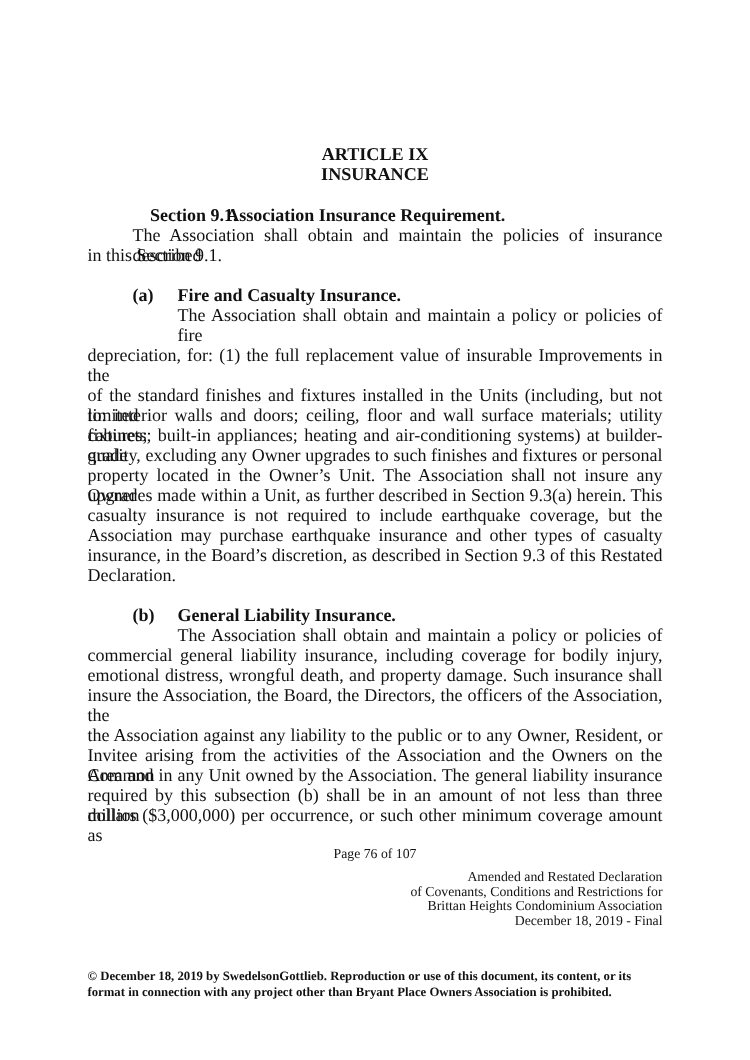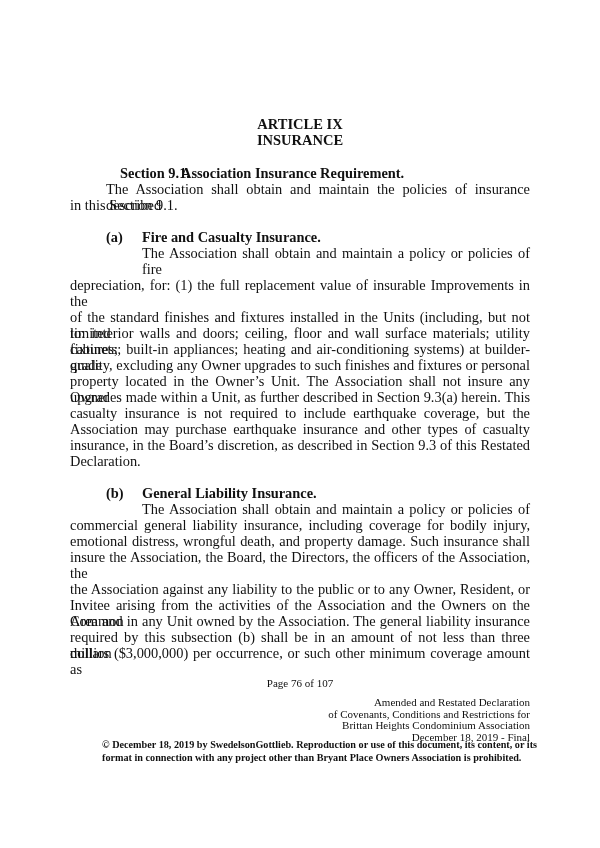--- a/index.html
+++ b/index.html
@@ -8,21 +8,21 @@
     .page { position: absolute; left: 0; top: 0; width: 600px; height: 848px; }
     .center { position: absolute; left: 0; width: 600px; text-align: center; font-weight: bold; font-size: 14.5px; }
     .line { position: absolute; left: 70px; width: 460px; font-size: 14.4px; line-height: 16px;
             text-align: justify; text-align-last: justify; white-space: nowrap; }
     .line.last { text-align-last: left; }
     .line .j { display: block; width: 100%; white-space: normal; text-align: justify; text-align-last: justify; }
     .line.last .j { text-align-last: left; }
     .heading { position: absolute; font-weight: bold; font-size: 14.4px; line-height: 16px; white-space: nowrap; }
     .pagenum { position: absolute; left: 0; width: 600px; text-align: center; font-size: 11px; top: 677px; }
     .footer-block { position: absolute; right: 70px; top: 697px; text-align: right; font-size: 11px; line-height: 11.5px; }
-    .copyright { position: absolute; left: 70px; width: 462px; top: 738px; font-size: 10.2px; line-height: 13px; font-weight: bold; margin-left: 32px; }
+    .copyright { position: absolute; left: 70px; width: 462px; top: 775px; font-size: 10.2px; line-height: 13px; font-weight: bold; }
   </style>
 </head>
 <body>
 
 <div class="page">
 
   <div class="center" style="top:116px;">ARTICLE IX</div>
   <div class="center" style="top:132px;">INSURANCE</div>
 
   <div class="heading" style="left:120px; top:165px;">Section 9.1.</div>

